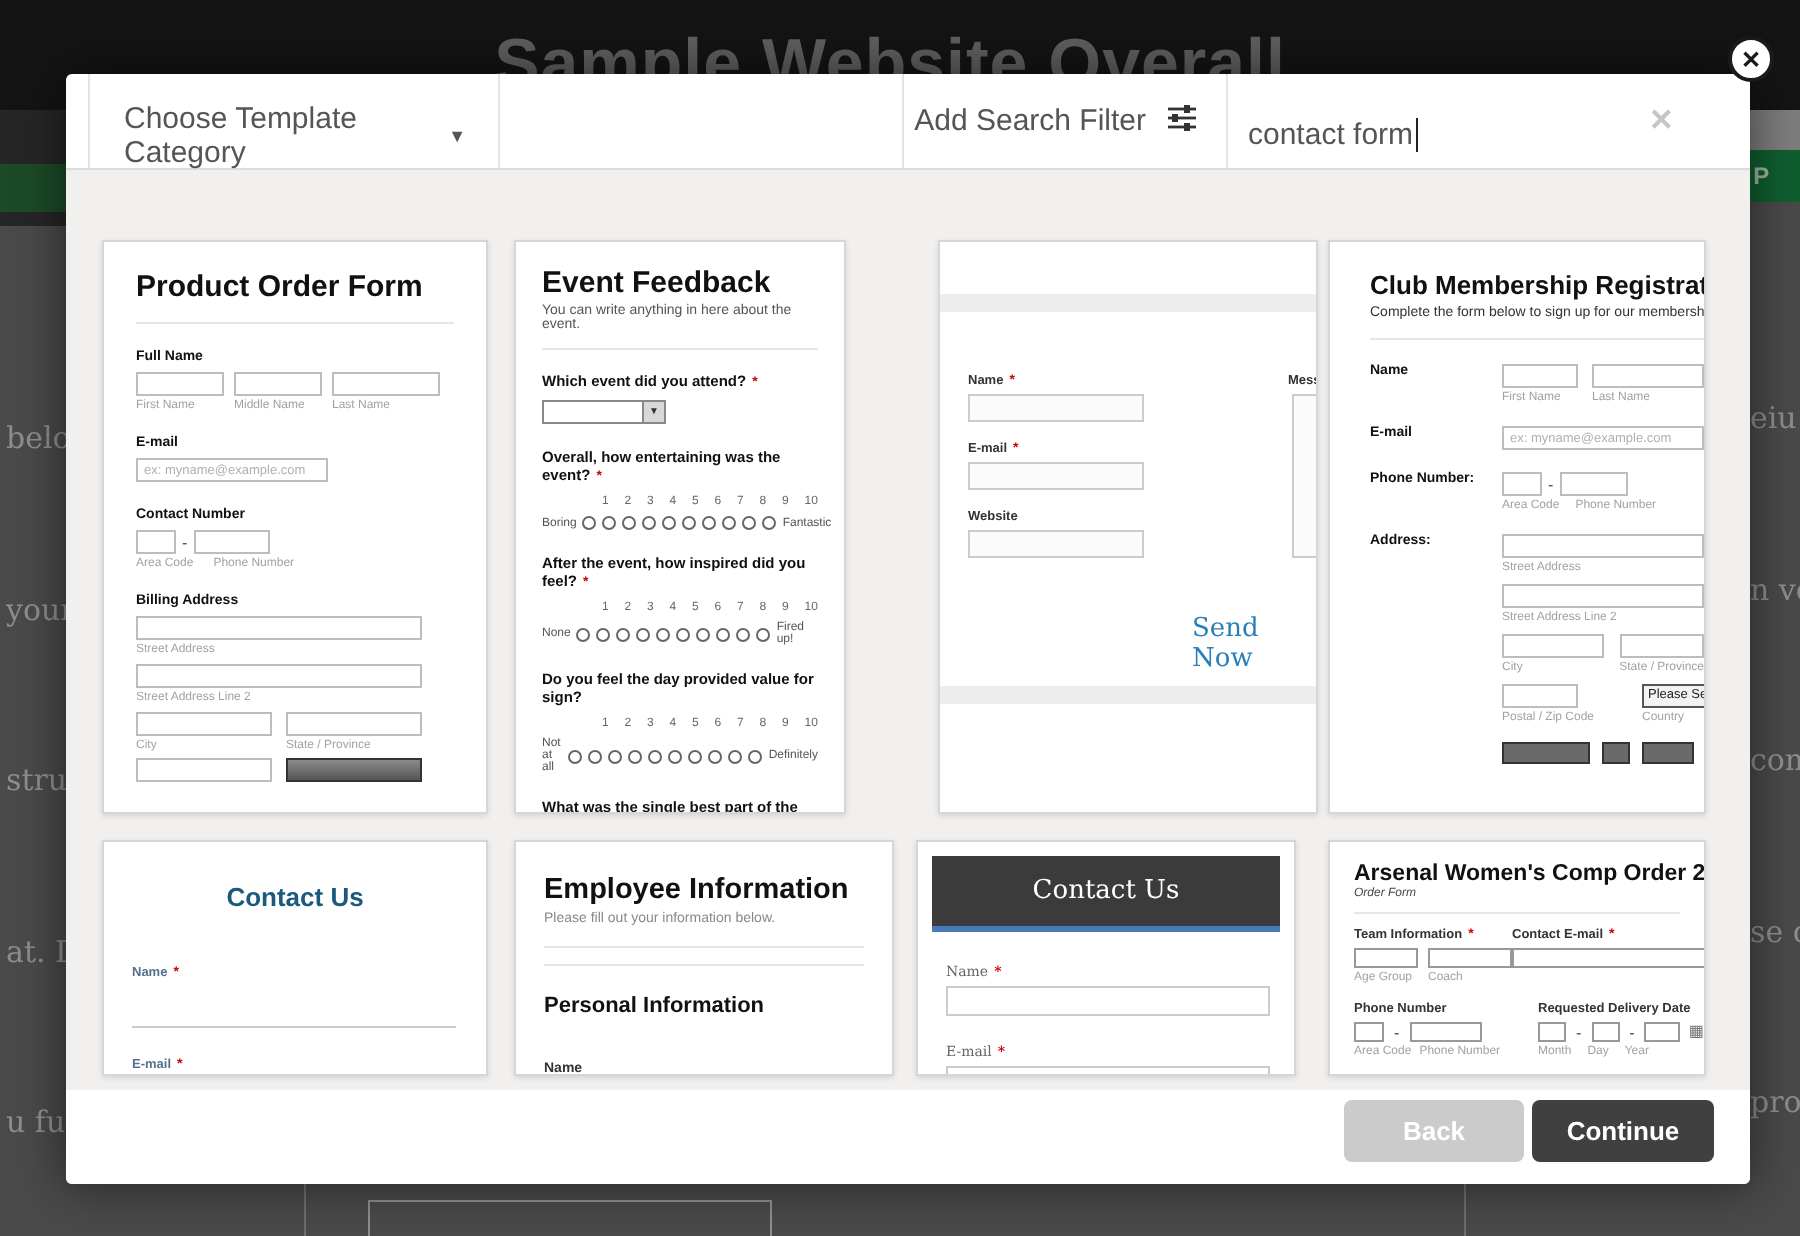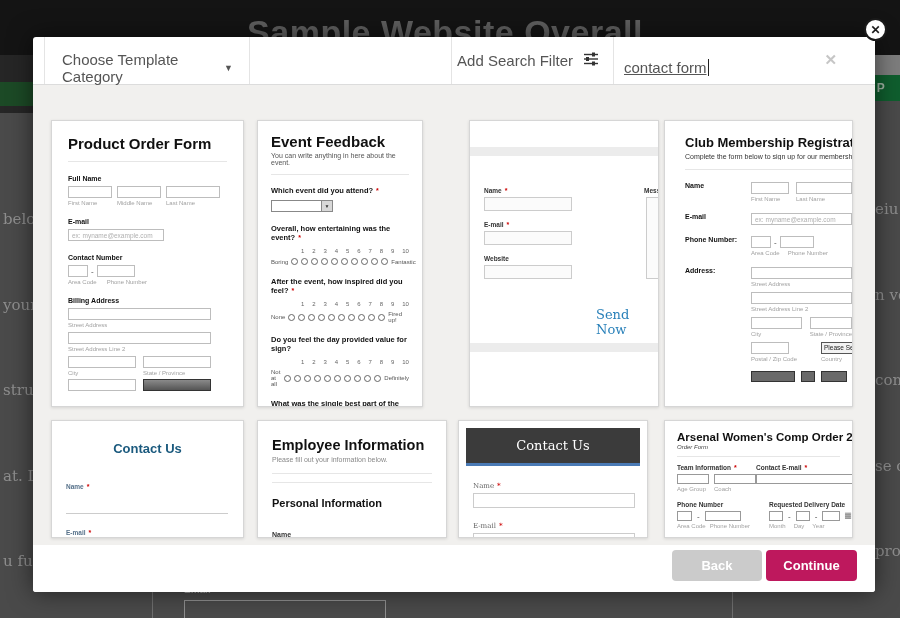--- a/index.html
+++ b/index.html
@@ -30,32 +30,32 @@
   
   .modal { position:absolute; left:33px; top:37px; width:842px; height:555px; background:#fff;
            border-radius:3px; box-shadow:0 0 25px rgba(0,0,0,.55); z-index:10; }
   .toolbar { position:absolute; left:0; top:0; width:842px; height:48px; border-bottom:1px solid #dcdcdc;
              display:flex; }
   .tcell { height:100%; border-right:1px solid #e4e4e4; display:flex; align-items:center; color:#555; font-size:15px; }
   .tcell.c0 { width:12px; }
   .tcell.c1 { width:205px; padding-left:17px; cursor:pointer; }
   .tcell.c2 { width:202px; }
   .tcell.c3 { width:162px; justify-content:flex-end; padding-right:14px; }
-  .tcell.c4 { flex:1; border-right:none; padding-left:10px; position:relative;text-decoration:underline; }
+  .tcell.c4 { flex:1; border-right:none; padding-left:10px; position:relative; }
   .caret { font-size:9px; margin-left:9px; color:#555; }
   .sliders-icon { margin-left:10px; display:inline-block; }
   .search-cursor { display:inline-block; width:1px; height:17px; background:#222; margin-left:1px; vertical-align:middle; }
   .clear-x { position:absolute; right:38px; top:14px; color:#c6c6c6; font-size:15px; font-weight:bold; cursor:pointer; }
 
   .modal-body { position:absolute; left:0; top:48px; width:842px; height:460px; background:#f1f0ee; overflow:hidden; }
   .modal-footer { position:absolute; left:0; bottom:0; width:842px; height:47px; background:#fff; border-radius:0 0 3px 3px; }
   .btn { position:absolute; top:5px; height:31px; border:none; border-radius:4px; color:#fff;
          font-weight:bold; font-size:13px; font-family:"Liberation Sans",sans-serif; cursor:pointer; }
   .btn.back { left:639px; width:90px; background:#cbcbcb; }
-  .btn.cont { left:733px; width:91px; background:#be185d; }
+  .btn.cont { left:733px; width:91px; background:#404040; }
 
   .close-btn { position:absolute; left:864px; top:18px; width:23px; height:23px; border-radius:50%;
                background:#fff; border:2px solid #1a1a1a; z-index:20; cursor:pointer;
                display:flex; align-items:center; justify-content:center;
                font-size:12px; font-weight:bold; color:#1a1a1a; line-height:1; }
 
   
   .card { position:absolute; background:#fff; border:1px solid #d6d6d6; box-shadow:0 1px 3px rgba(0,0,0,.12);
           overflow:hidden; cursor:pointer; }
   .r1 { top:35px; height:287px; }

